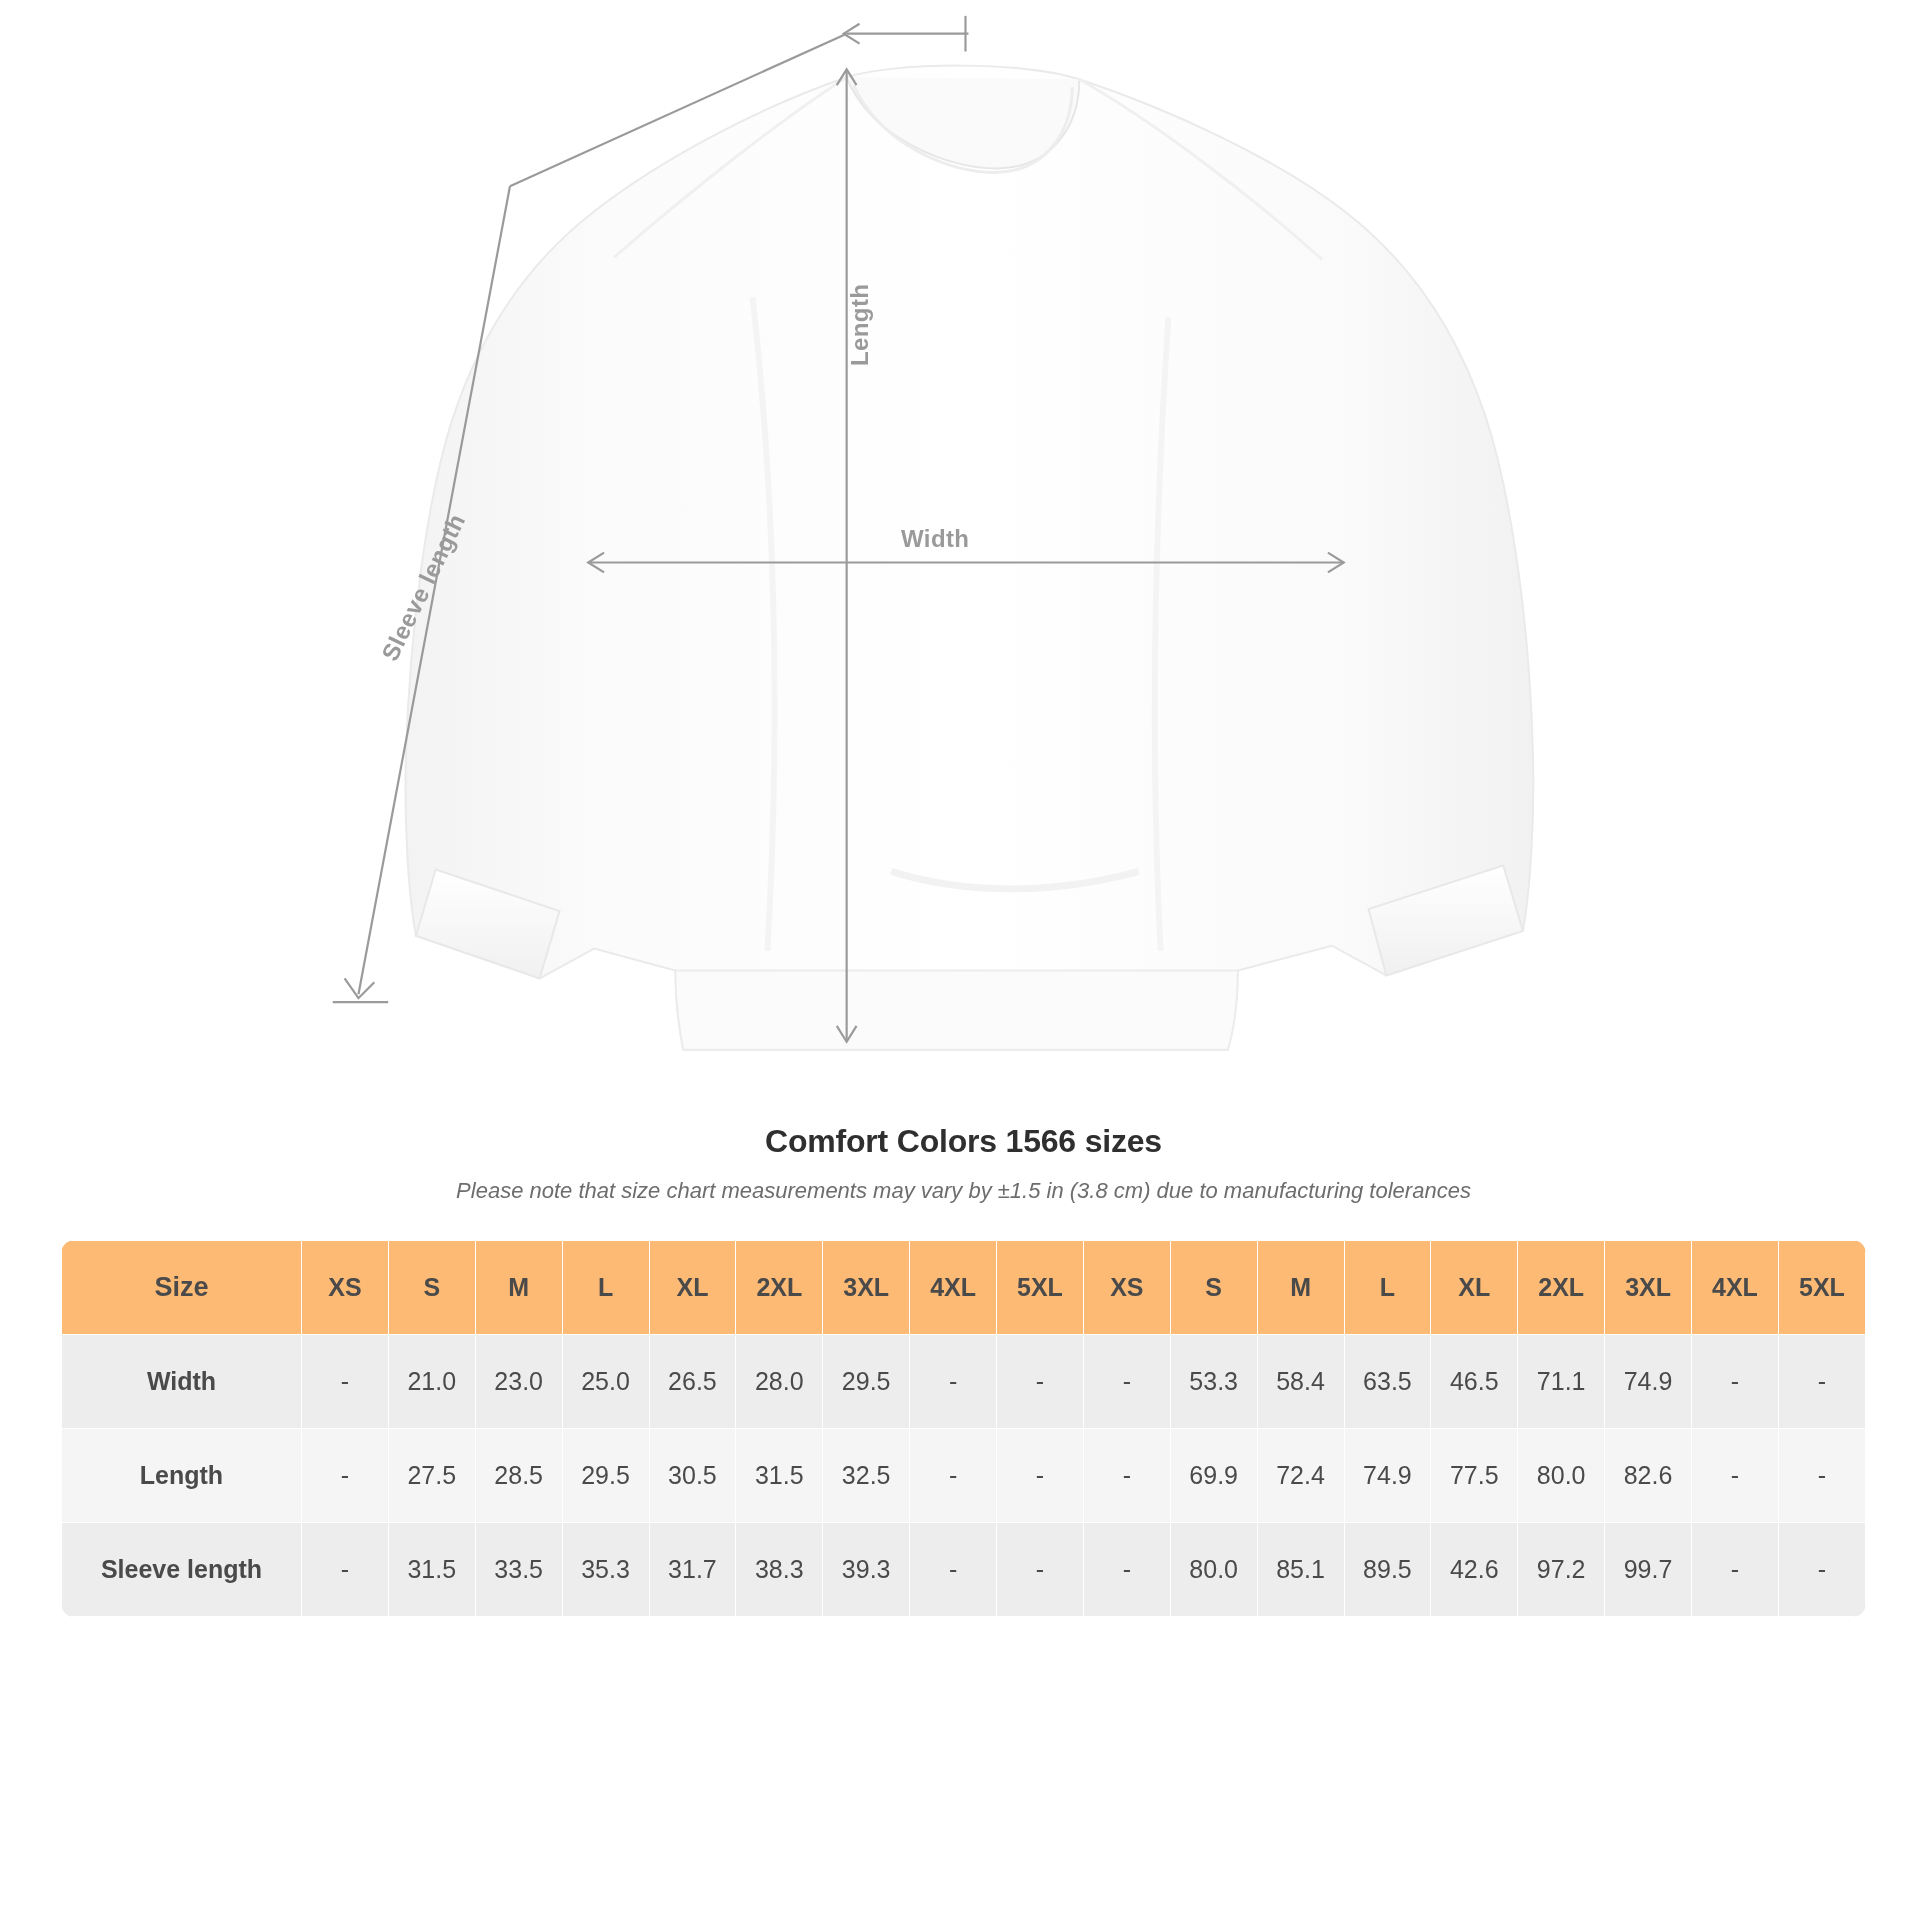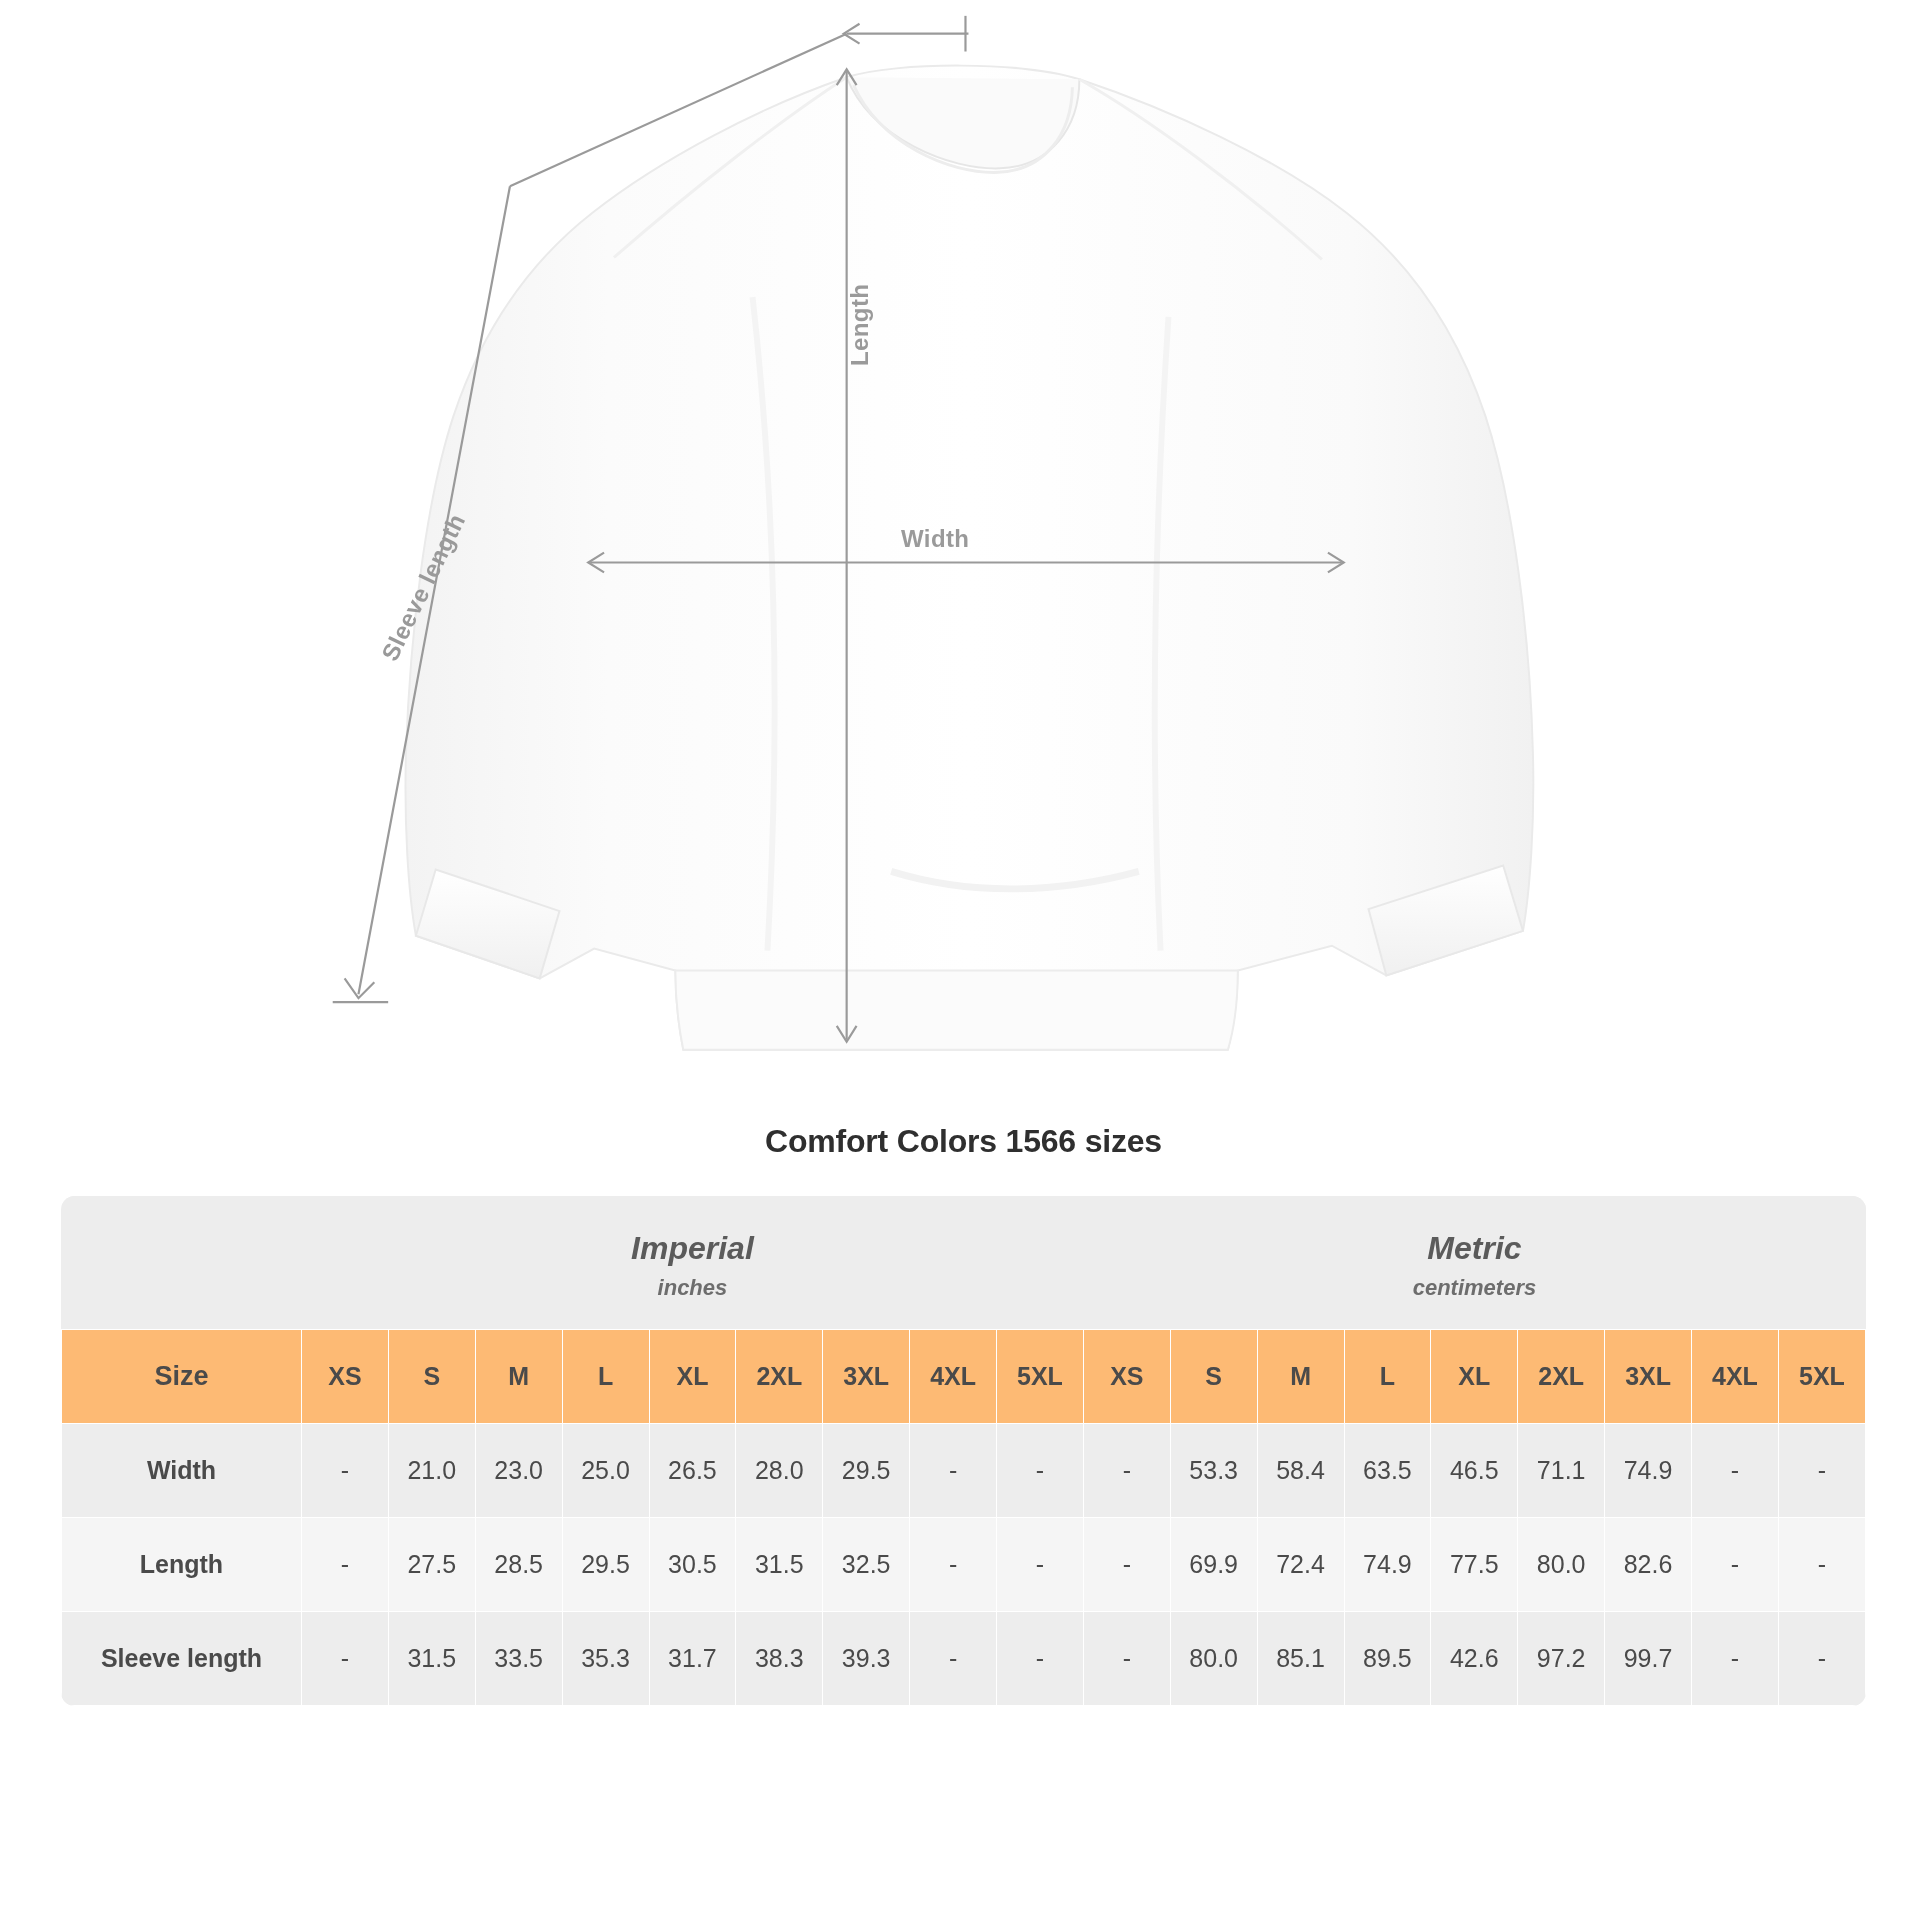--- a/index.html
+++ b/index.html
@@ -210,40 +210,30 @@
       </g>
     </svg>
 
     <div class="dim-label dim-length">Length</div>
     <div class="dim-label dim-width">Width</div>
     <div class="dim-label dim-sleeve">Sleeve length</div>
   </div>
 
   <div class="title-block">
     <div class="chart-title">Comfort Colors 1566 sizes</div>
+    <div class="chart-note">Please note that size chart measurements may vary by ±1.5 in (3.8 cm) due to manufacturing tolerances</div>
   </div>
 
   <div class="table-wrap">
     <table class="size-table">
       <colgroup>
         <col class="rowlabel-col">
         <col span="18">
       </colgroup>
       <thead>
-        <tr>
-          <th class="sys-head"></th>
-          <th class="sys-head" colspan="9">
-            <div class="sys-name">Imperial</div>
-            <div class="sys-unit">inches</div>
-          </th>
-          <th class="sys-head" colspan="9">
-            <div class="sys-name">Metric</div>
-            <div class="sys-unit">centimeters</div>
-          </th>
-        </tr>
         <tr class="hdr-row">
           <th class="rowlabel">Size</th>
           <th>XS</th>
           <th>S</th>
           <th>M</th>
           <th>L</th>
           <th>XL</th>
           <th>2XL</th>
           <th>3XL</th>
           <th>4XL</th>

